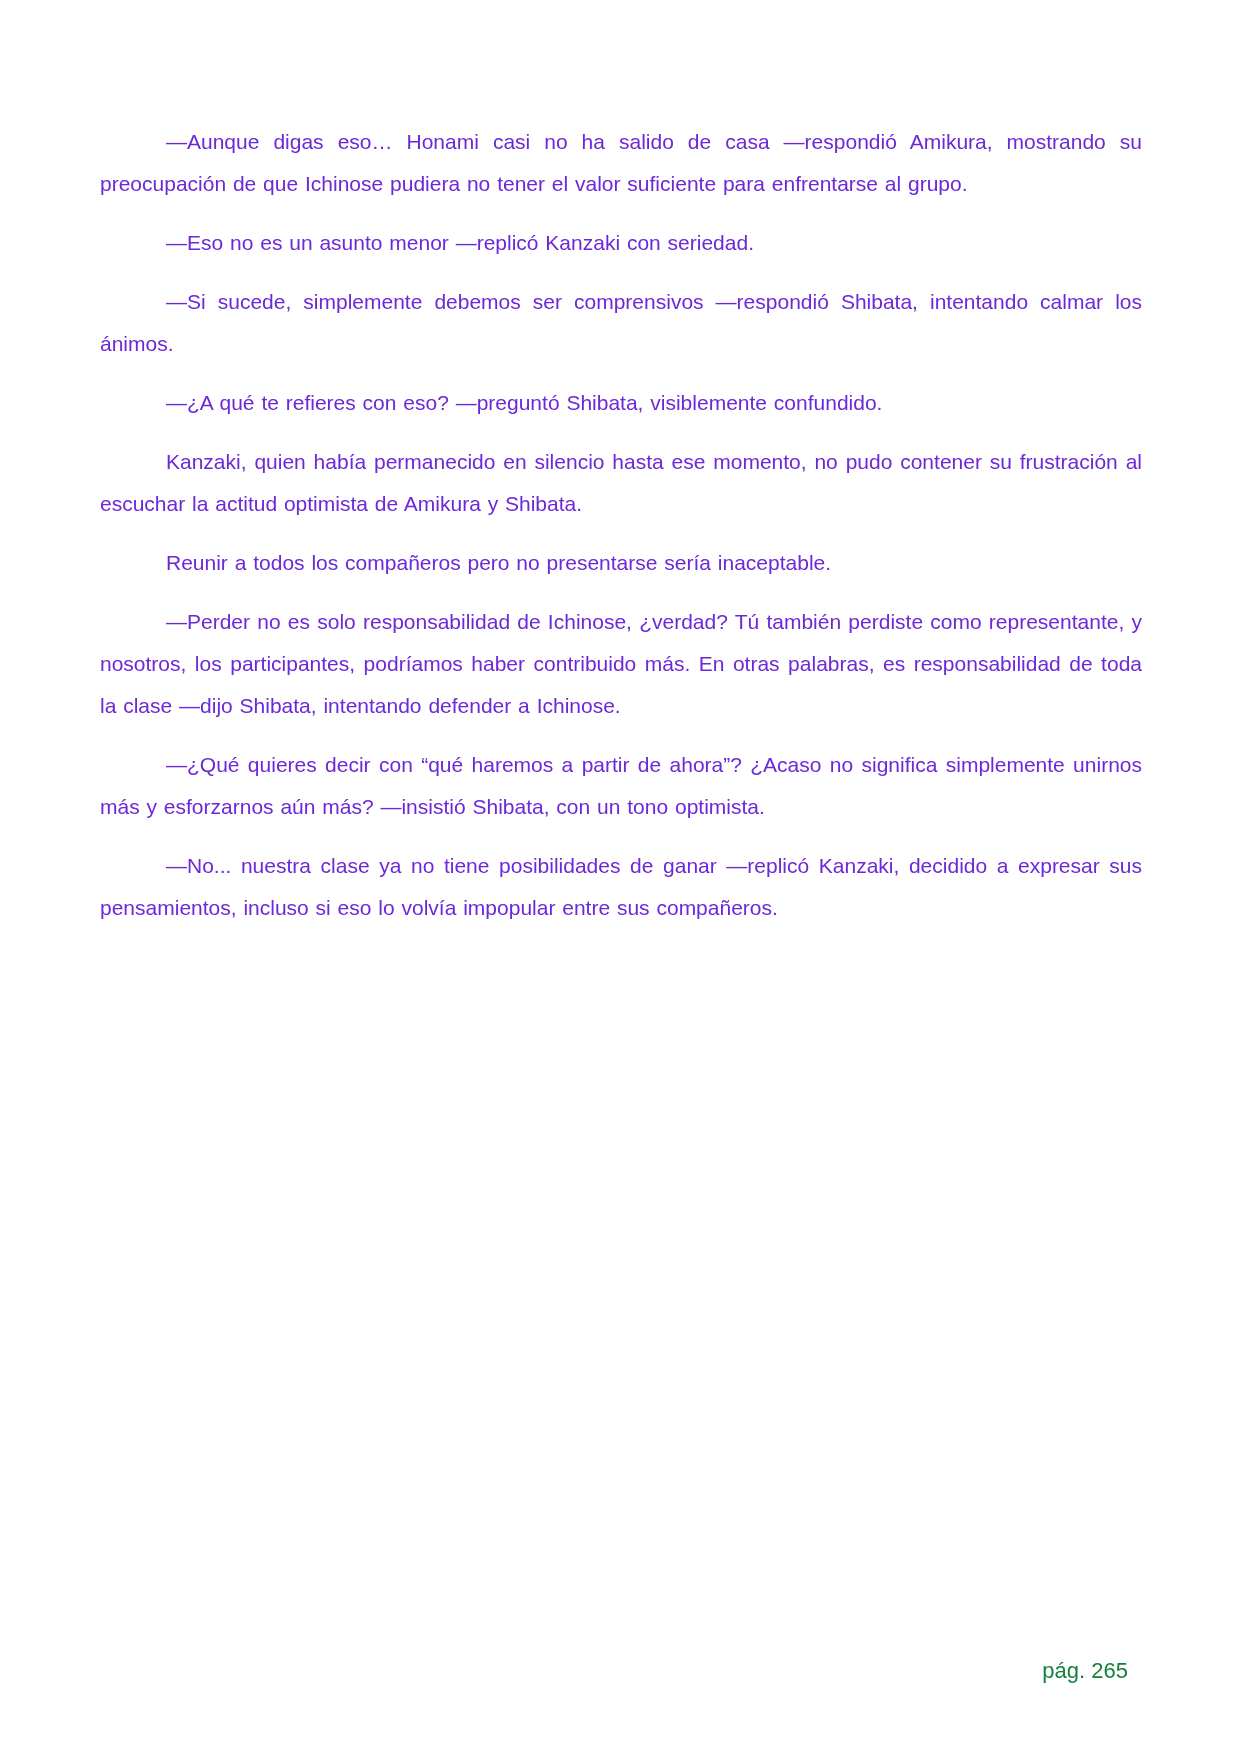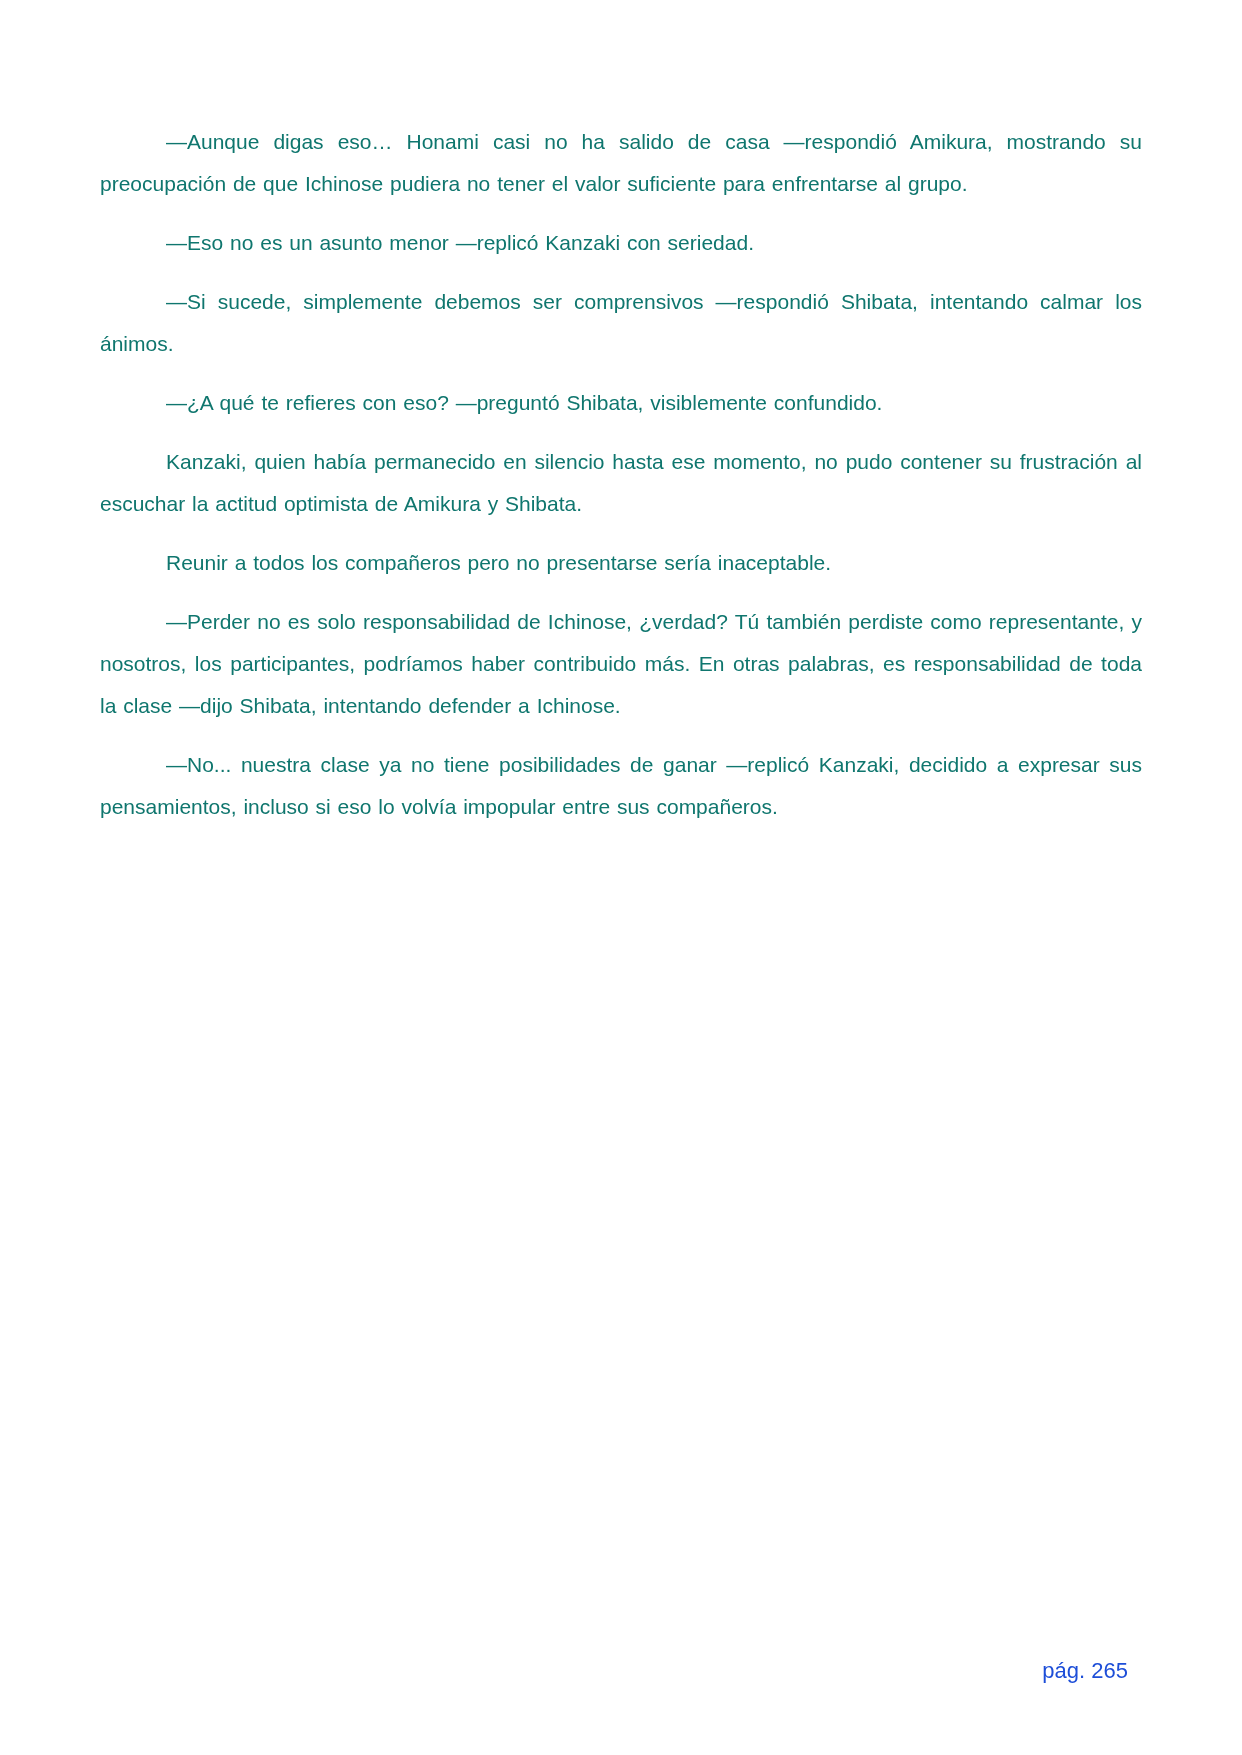--- a/index.html
+++ b/index.html
@@ -21,44 +21,45 @@
   }
   .content {
     position: absolute;
     top: 121px;
     left: 100px;
     width: 1042px;
   }
   .para {
     font-size: 21px;
     line-height: 42px;
-    color: #0f766e;
+    color: #6d28d9;
     text-align: justify;
     text-indent: 66px;
     margin: 0 0 17px 0;
     word-spacing: 1px;
   }
   .footer {
     position: absolute;
     top: 1656px;
     right: 114px;
     font-size: 22px;
     line-height: 30px;
-    color: #1d4ed8;
+    color: #15803d;
     text-align: right;
   }
 </style>
 </head>
 <body>
 
 <div class="page">
   <div class="content">
     <p class="para">—Aunque digas eso… Honami casi no ha salido de casa —respondió Amikura, mostrando su preocupación de que Ichinose pudiera no tener el valor suficiente para enfrentarse al grupo.</p>
     <p class="para">—Eso no es un asunto menor —replicó Kanzaki con seriedad.</p>
     <p class="para">—Si sucede, simplemente debemos ser comprensivos —respondió Shibata, intentando calmar los ánimos.</p>
     <p class="para">—¿A qué te refieres con eso? —preguntó Shibata, visiblemente confundido.</p>
     <p class="para">Kanzaki, quien había permanecido en silencio hasta ese momento, no pudo contener su frustración al escuchar la actitud optimista de Amikura y Shibata.</p>
     <p class="para">Reunir a todos los compañeros pero no presentarse sería inaceptable.</p>
     <p class="para">—Perder no es solo responsabilidad de Ichinose, ¿verdad? Tú también perdiste como representante, y nosotros, los participantes, podríamos haber contribuido más. En otras palabras, es responsabilidad de toda la clase —dijo Shibata, intentando defender a Ichinose.</p>
+    <p class="para">—¿Qué quieres decir con “qué haremos a partir de ahora”? ¿Acaso no significa simplemente unirnos más y esforzarnos aún más? —insistió Shibata, con un tono optimista.</p>
     <p class="para">—No... nuestra clase ya no tiene posibilidades de ganar —replicó Kanzaki, decidido a expresar sus pensamientos, incluso si eso lo volvía impopular entre sus compañeros.</p>
   </div>
   <div class="footer">pág. 265</div>
 </div>
 
 </body></html>

